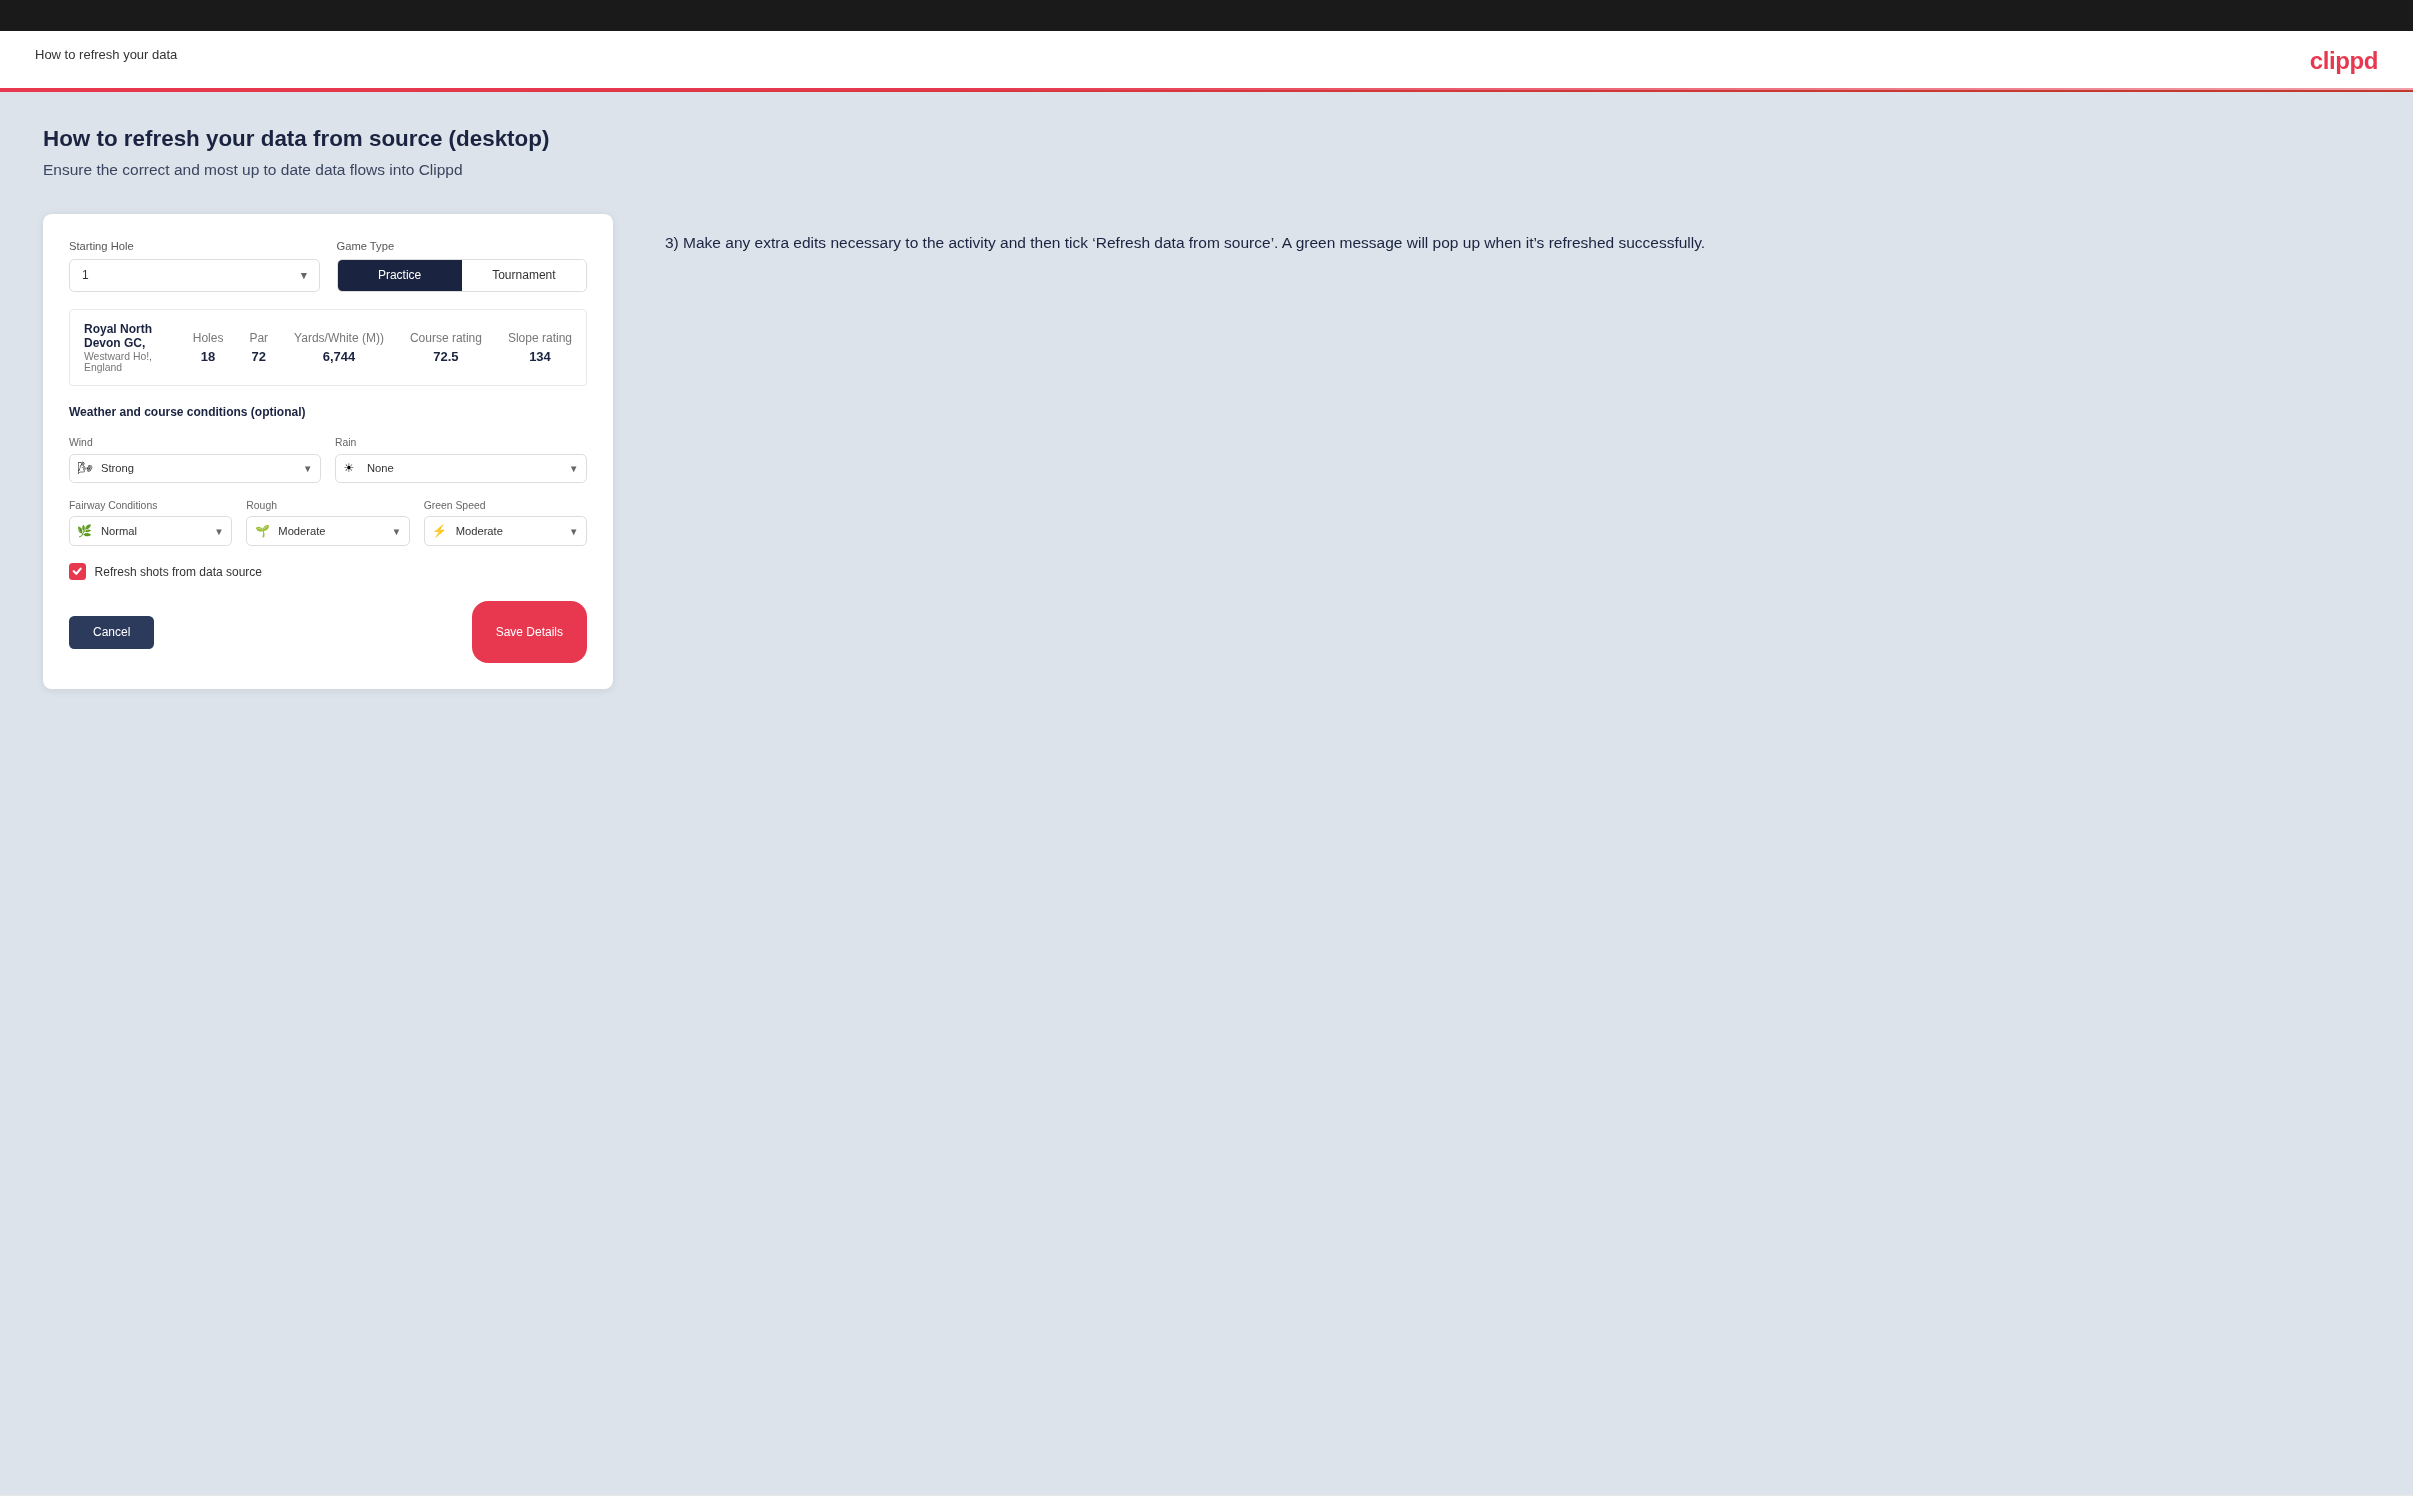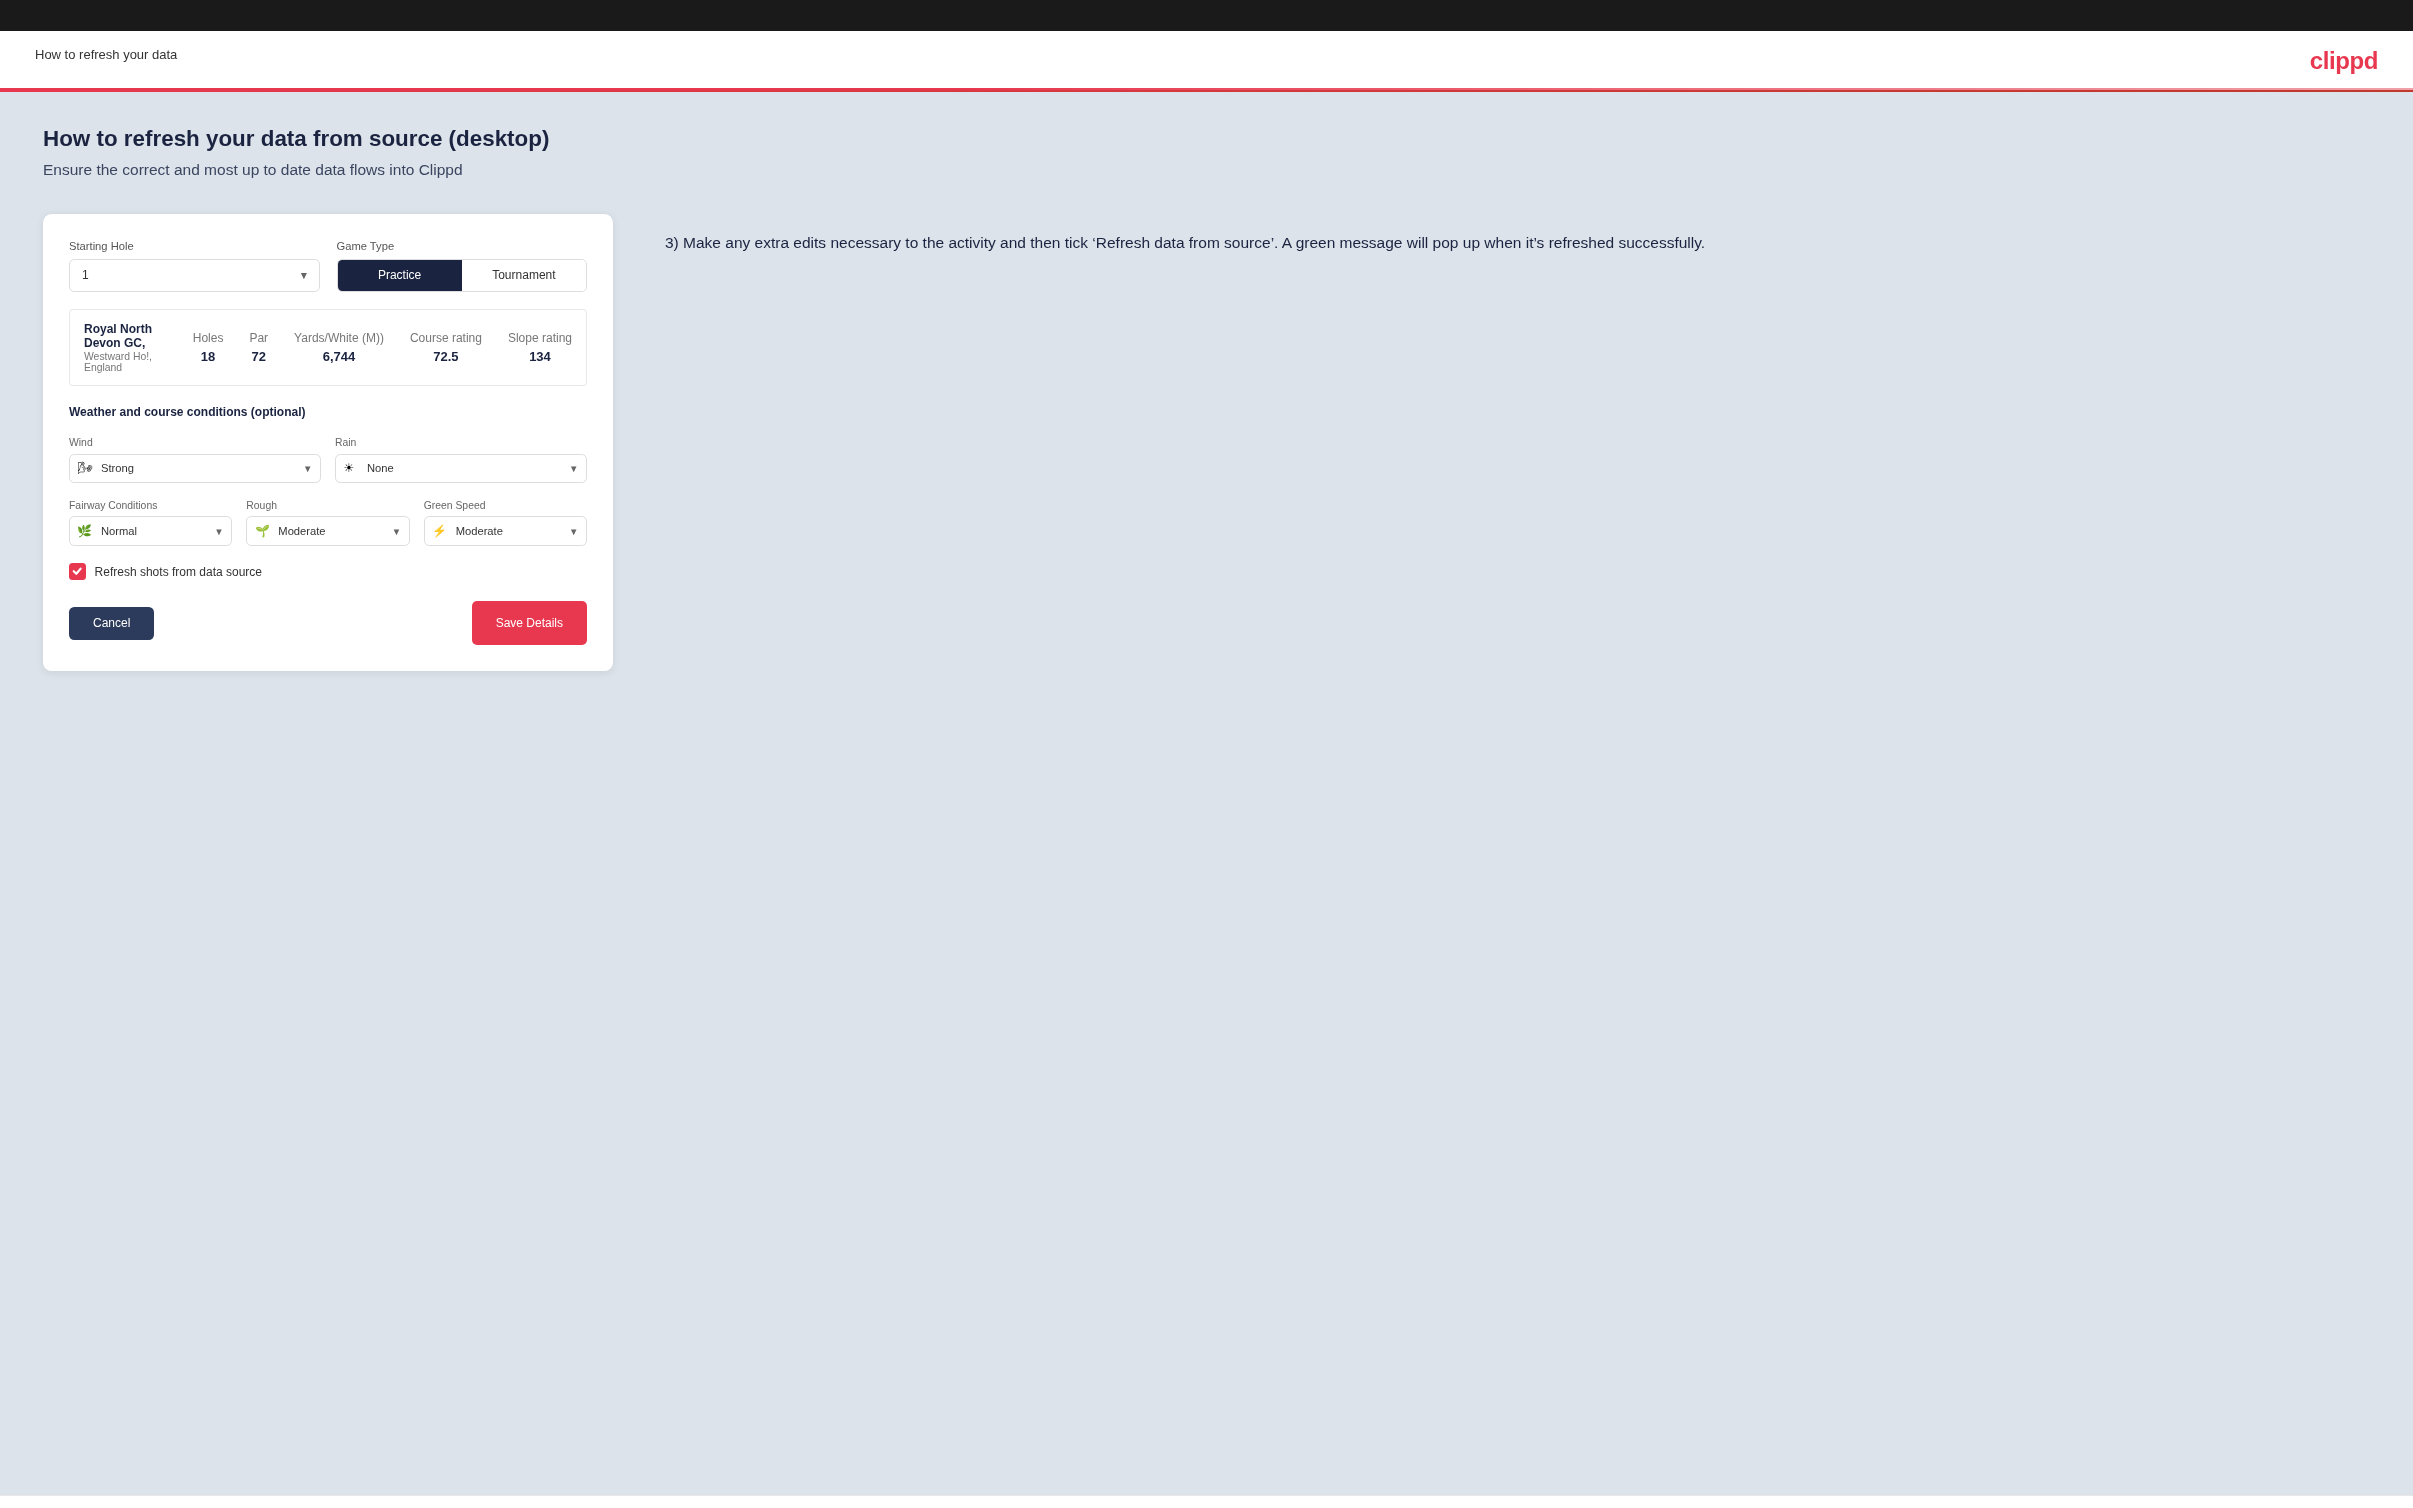--- a/index.html
+++ b/index.html
@@ -305,25 +305,25 @@
       background: #2c3a5c;
       color: #fff;
       border: none;
       border-radius: 5.2px;
       font-size: 12px;
       font-weight: 500;
       cursor: pointer;
     }
 
     .btn-save {
-      padding: 15px 24px;
+      padding: 24px 24px;
       background: #e8384f;
       color: #fff;
       border: none;
-      border-radius: 5px;
+      border-radius: 16px;
       font-size: 12px;
       font-weight: 500;
       cursor: pointer;
     }
 
     .side-description {
       flex: 1;
       padding-top: 17px;
     }
 

